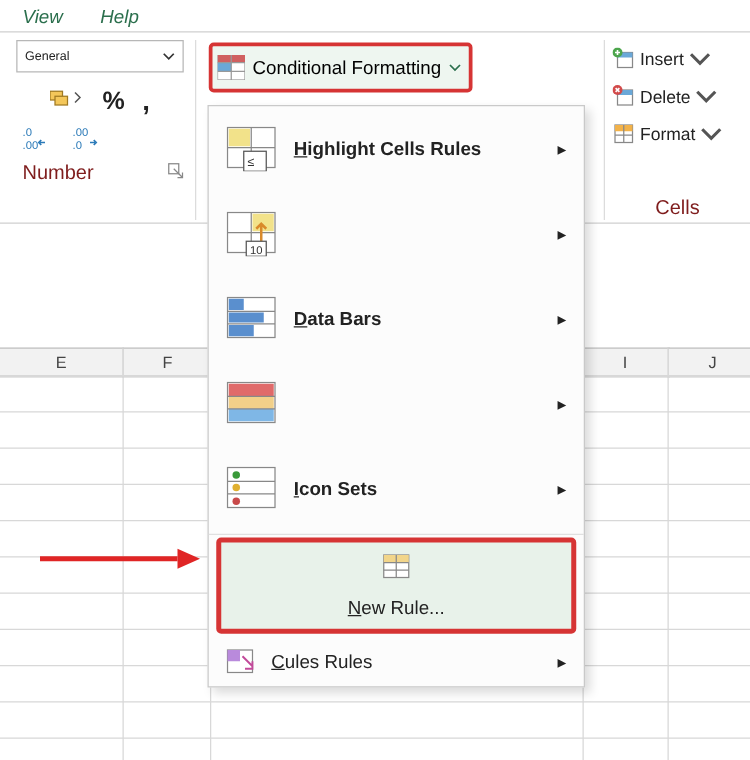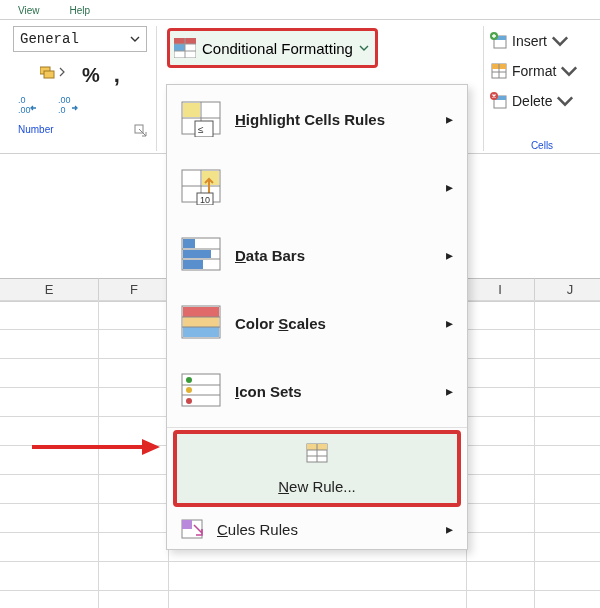--- a/index.html
+++ b/index.html
@@ -9,22 +9,23 @@
     background: #fff;
     color: #222;
     width: 600px;
     height: 608px;
     overflow: hidden;
   }
   .menubar {
     display: flex;
     gap: 30px;
     padding: 5px 10px 3px 18px;
-    font-size: 10px;
+    font-size: 15px;
     border-bottom: 1px solid #d0d0d0;
+    font-style: italic;
   }
   .menubar div { color: #2b6f4d; }
   .ribbon {
     display: flex;
     padding: 6px 6px 2px 4px;
     border-bottom: 1px solid #d0d0d0;
     position: relative;
   }
   .number-group {
     width: 152px;
@@ -36,41 +37,41 @@
     display: inline-flex;
     align-items: center;
     justify-content: space-between;
     width: 120px;
     height: 24px;
     border: 1px solid #b7b7b7;
     background: #fff;
     padding: 0 6px;
     margin-bottom: 6px;
   }
-  .select span { font-size: 14px; font-family: Liberation Mono, monospace; }
+  .select span { font-size: 10px; }
   .select svg { width: 10px; height: 10px; }
   .row2 {
     display: flex;
     justify-content: center;
     align-items: center;
     gap: 14px;
     margin: 4px 0 4px 0;
     height: 26px;
   }
   .row3 {
     display: flex;
     justify-content: flex-start;
     gap: 14px;
     padding-left: 14px;
     height: 26px;
     align-items: center;
   }
   .group-label {
-    font-size: 10px;
-    color: #1d4ed8;
+    font-size: 16px;
+    color: #7f1d1d;
     margin-top: 6px;
     display: flex;
     justify-content: space-between;
     padding: 0 8px 0 14px;
   }
   .dialog-launcher {
     width: 14px; height: 14px;
   }
   .styles-group {
     flex: 1;
@@ -291,43 +292,43 @@
           <circle cx="4" cy="4" r="4" fill="#4ca54c"></circle>
           <path d="M4 2 L4 6 M2 4 L6 4" stroke="#fff" stroke-width="1.3"></path>
         </svg>
       <span>Insert</span>
       <svg width="9" height="9" viewBox="0 0 10 10">
           <path d="M1 3 L5 7 L9 3" fill="none" stroke="#555" stroke-width="1.4"></path>
         </svg>
     </div>
     <div class="cells-btn">
       <svg viewBox="0 0 18 18">
+          <rect x="4" y="4" width="12" height="12" fill="#fff" stroke="#888"></rect>
+          <rect x="4" y="4" width="12" height="4" fill="#6aa8d8"></rect>
+          <circle cx="4" cy="4" r="4" fill="#d24a4a"></circle>
+          <path d="M2.5 2.5 L5.5 5.5 M5.5 2.5 L2.5 5.5" stroke="#fff" stroke-width="1.3"></path>
+        </svg>
+      <span>Delete</span>
+      <svg width="9" height="9" viewBox="0 0 10 10">
+          <path d="M1 3 L5 7 L9 3" fill="none" stroke="#555" stroke-width="1.4"></path>
+        </svg>
+    </div>
+    <div class="cells-btn">
+      <svg viewBox="0 0 18 18">
           <rect x="2" y="2" width="14" height="14" fill="#fff" stroke="#888"></rect>
           <rect x="2" y="2" width="14" height="5" fill="#f2b24a"></rect>
           <line x1="2" y1="10" x2="16" y2="10" stroke="#888"></line>
           <line x1="9" y1="2" x2="9" y2="16" stroke="#888"></line>
         </svg>
       <span>Format</span>
       <svg width="9" height="9" viewBox="0 0 10 10">
           <path d="M1 3 L5 7 L9 3" fill="none" stroke="#555" stroke-width="1.4"></path>
         </svg>
     </div>
-    <div class="cells-btn">
-      <svg viewBox="0 0 18 18">
-          <rect x="4" y="4" width="12" height="12" fill="#fff" stroke="#888"></rect>
-          <rect x="4" y="4" width="12" height="4" fill="#6aa8d8"></rect>
-          <circle cx="4" cy="4" r="4" fill="#d24a4a"></circle>
-          <path d="M2.5 2.5 L5.5 5.5 M5.5 2.5 L2.5 5.5" stroke="#fff" stroke-width="1.3"></path>
-        </svg>
-      <span>Delete</span>
-      <svg width="9" height="9" viewBox="0 0 10 10">
-          <path d="M1 3 L5 7 L9 3" fill="none" stroke="#555" stroke-width="1.4"></path>
-        </svg>
-    </div>
-    <div class="group-label" style="justify-content:center;margin-top:24px;">
+    <div class="group-label" style="justify-content:center;margin-top:36px;">
       <span>Cells</span>
     </div>
   </div>
 </div>
 
 <div class="dropdown">
   <div class="dd-item tall">
     <svg class="icon-large" viewBox="0 0 40 36">
       <rect x="1" y="1" width="38" height="32" fill="#fff" stroke="#888"></rect>
       <line x1="20" y1="1" x2="20" y2="33" stroke="#888"></line>
@@ -368,21 +369,20 @@
 
   <div class="dd-item tall">
     <svg class="icon-large" viewBox="0 0 40 36">
       <rect x="1" y="1" width="38" height="32" fill="#fff" stroke="#888"></rect>
       <rect x="2" y="2" width="36" height="10" fill="#e06a6a"></rect>
       <rect x="2" y="12" width="36" height="10" fill="#f2d089"></rect>
       <rect x="2" y="22" width="36" height="10" fill="#7fb7e6"></rect>
       <line x1="1" y1="12" x2="39" y2="12" stroke="#888"></line>
       <line x1="1" y1="22" x2="39" y2="22" stroke="#888"></line>
     </svg>
-    <span class="lbl">Color <span class="u">S</span><span>cales</span></span>
     <span class="sub-arrow">▸</span>
   </div>
 
   <div class="dd-item tall">
     <svg class="icon-large" viewBox="0 0 40 36">
       <rect x="1" y="1" width="38" height="32" fill="#fff" stroke="#888"></rect>
       <line x1="1" y1="12" x2="39" y2="12" stroke="#888"></line>
       <line x1="1" y1="22" x2="39" y2="22" stroke="#888"></line>
       <circle cx="8" cy="7" r="3" fill="#3a9a3a"></circle>
       <circle cx="8" cy="17" r="3" fill="#e0b030"></circle>

